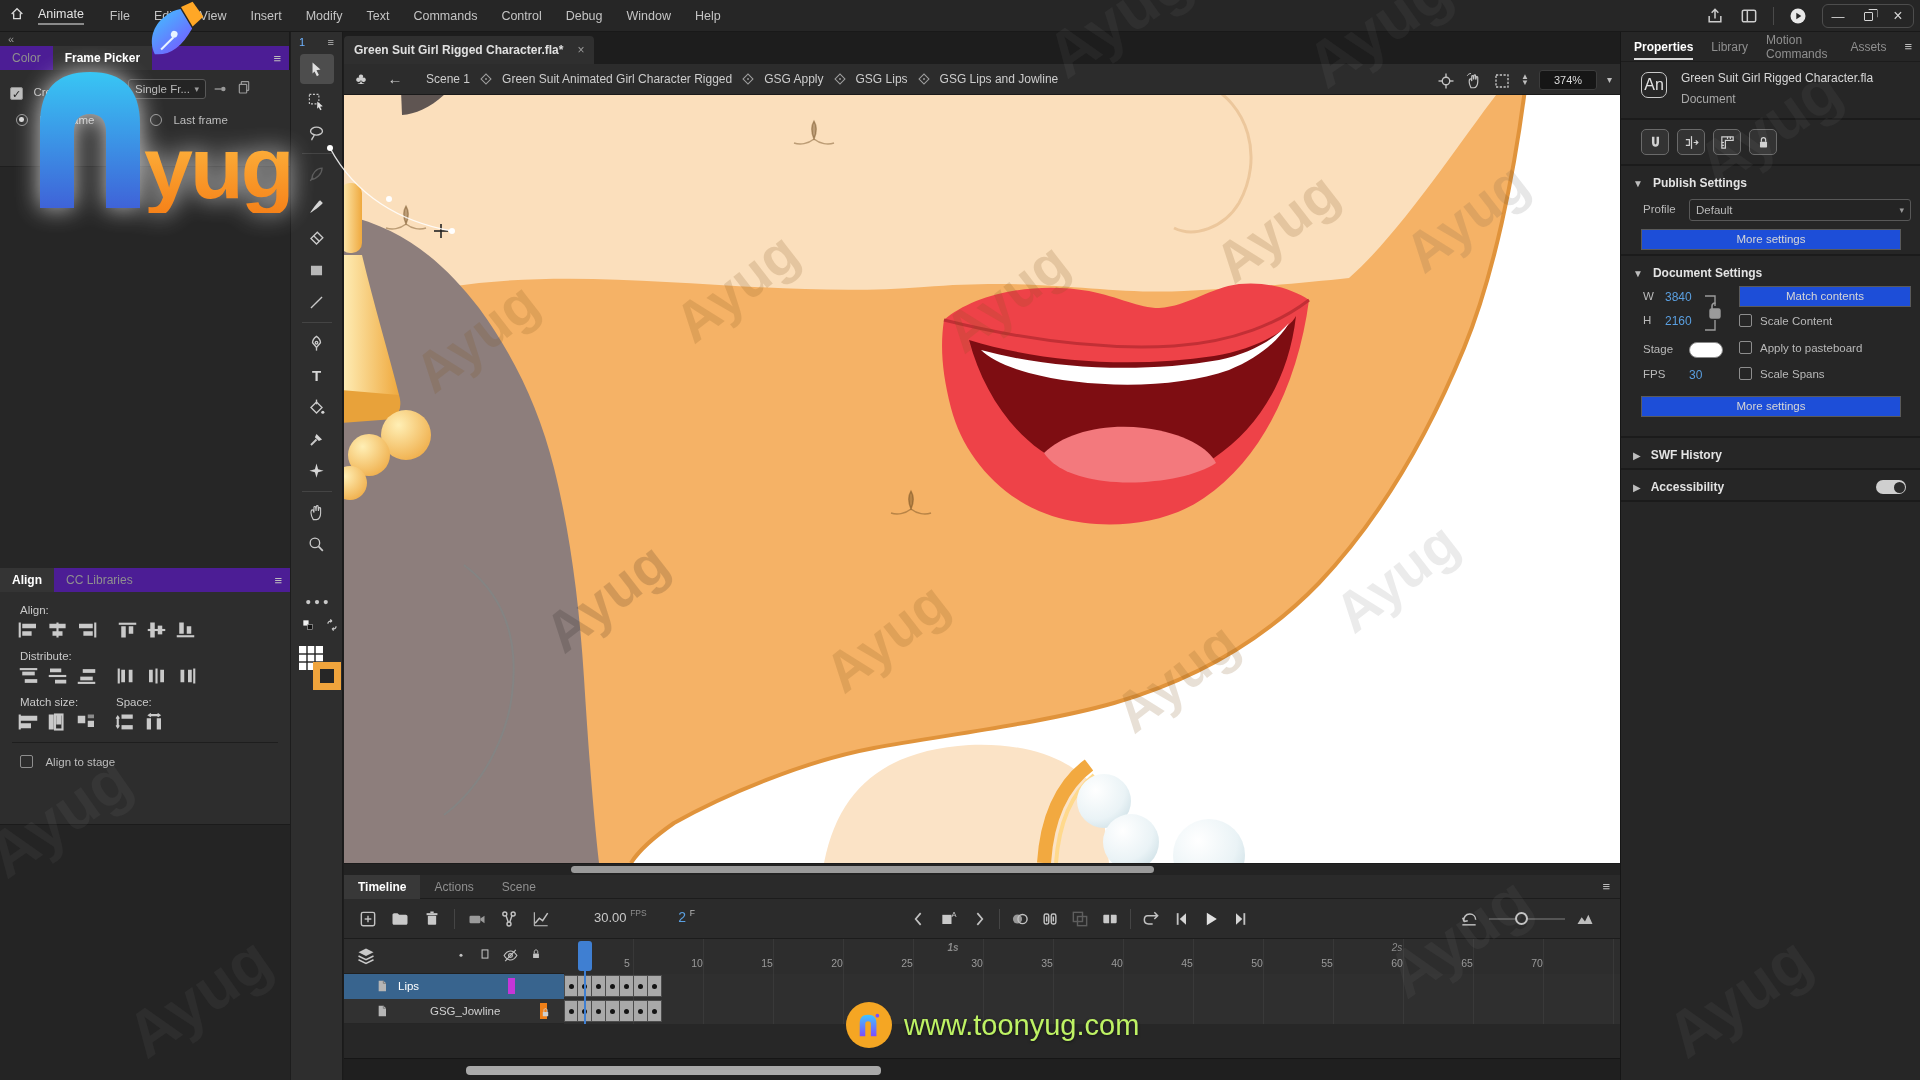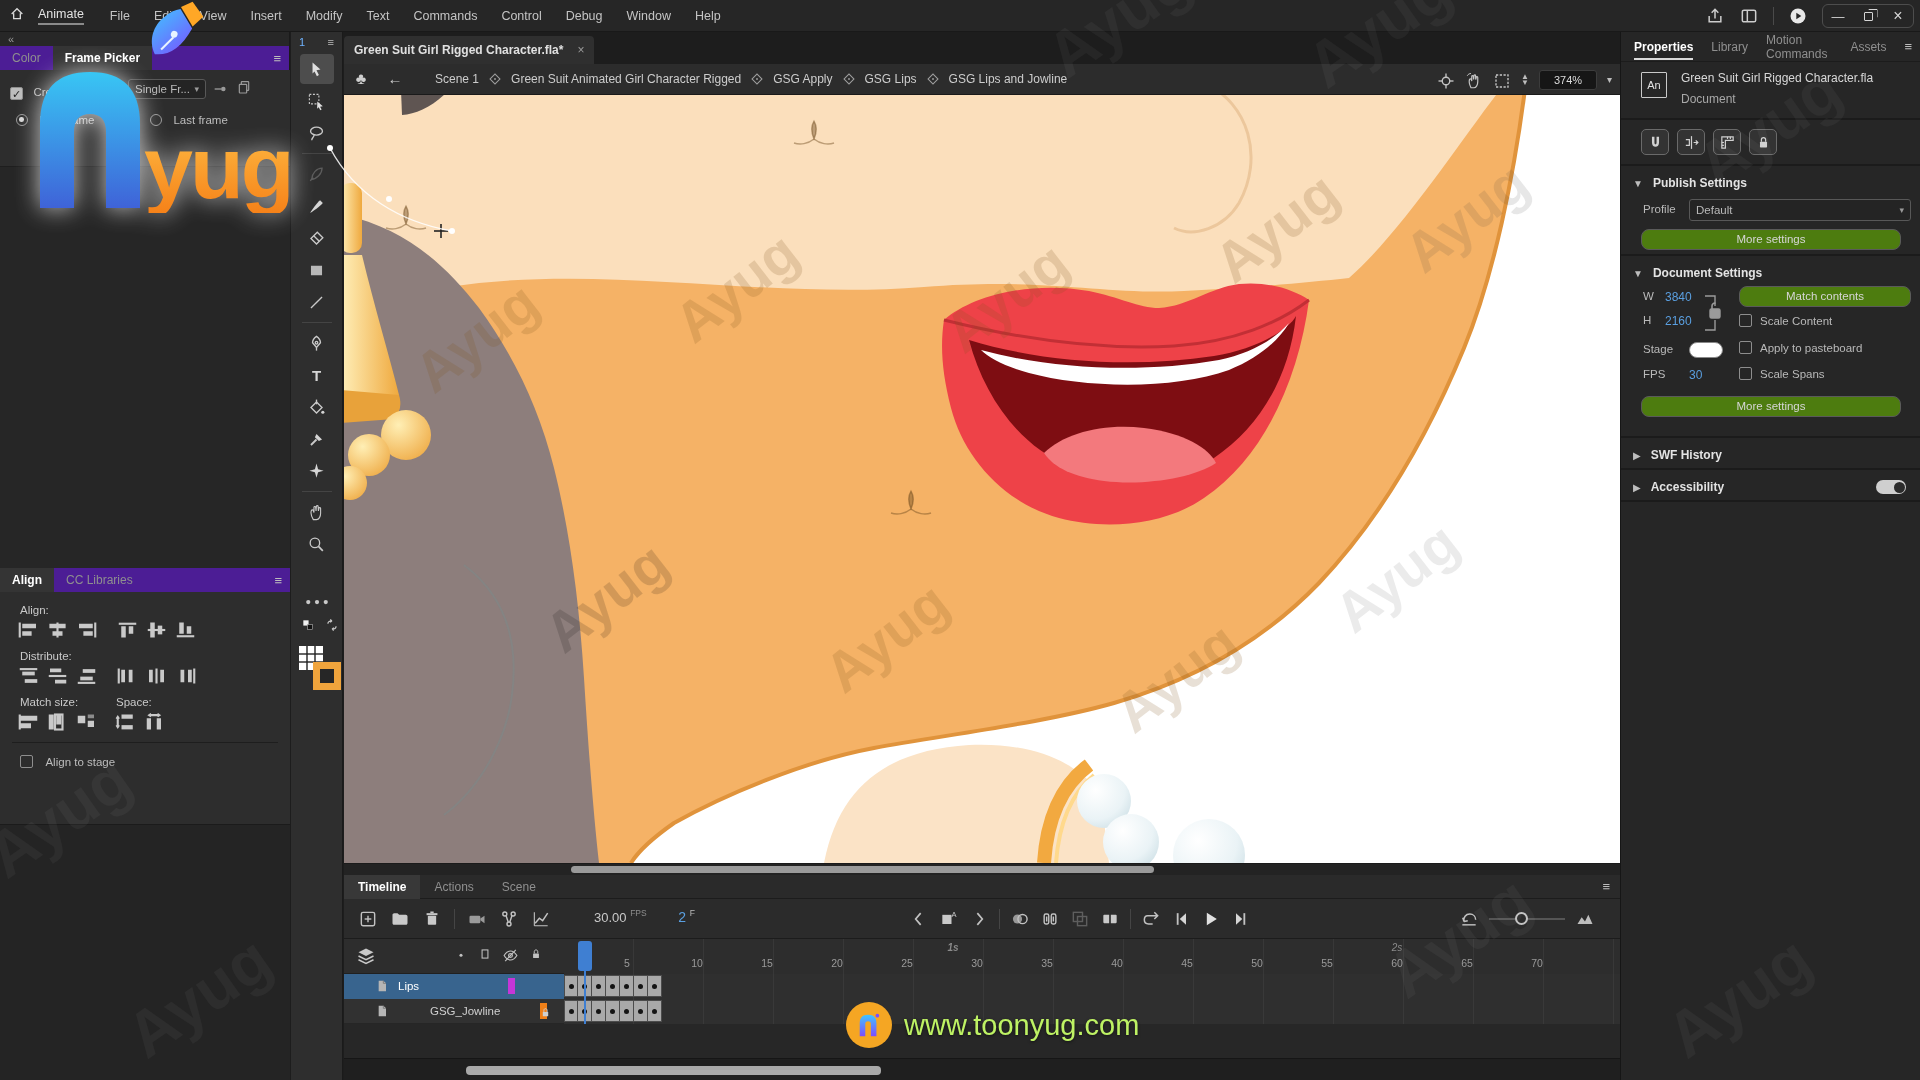--- a/index.html
+++ b/index.html
@@ -71,21 +71,21 @@
   #rp-tabs{display:flex;align-items:center;height:30px;padding-left:13px;gap:18px;border-bottom:1px solid #1c1c1c}
   .rtab{color:#8f8f8f;font-size:12px}
   .rtab.on{color:#fff;font-weight:bold;border-bottom:2px solid #d9d9d9;padding-bottom:4px;margin-bottom:-6px}
   #rp-subtabs{display:flex;align-items:center;height:36px;justify-content:center;gap:0;border-bottom:1px solid #1c1c1c}
   .stab{color:#9c9c9c;padding:4px 12px;font-size:12px}
   .stab.on{color:#fff;background:#4b4b4b;border-radius:3px}
   .ssep{width:1px;height:16px;background:#4a4a4a}
   .rp-div{height:2px;background:#1b1b1b}
   .sec-hdr{display:flex;align-items:center;gap:10px;padding:10px 12px 6px 12px;color:#e3e3e3;font-weight:bold;font-size:12px}
   .chev{color:#bdbdbd;font-size:10px}
-  .btn{background:#4d7c0f;border:1px solid #5a5a5a;border-radius:8px;color:#d6d6d6;font-size:11.5px;text-align:center;line-height:19px}
+  .btn{background:#1d4ed8;border:1px solid #5a5a5a;border-radius:0;color:#d6d6d6;font-size:11.5px;text-align:center;line-height:19px}
   .blue{color:#5a9fe0}
   .rp-label{color:#b9b9b9;font-size:11.5px}
   .toggle{width:30px;height:14px;background:#cfcfcf;border-radius:8px;position:relative}
   .toggle:after{content:"";position:absolute;right:1.5px;top:1.5px;width:11px;height:11px;border-radius:50%;background:#2b2b2b}
   .iconbtn{width:28px;height:26px;border:1px solid #6a6a6a;border-radius:5px;display:flex;align-items:center;justify-content:center;color:#d0d0d0;background:#333}
   
   #timeline{position:absolute;left:344px;top:875px;width:1276px;height:205px;background:#2b2b2b}
   #tl-tabs{display:flex;align-items:center;height:24px;background:#2a2a2a;border-bottom:1px solid #1c1c1c}
   #tl-tabs .pmenu{margin-right:10px}
   .tltab{font-size:12px;color:#8f8f8f;padding:0 14px;line-height:24px}
@@ -514,21 +514,21 @@
 
 <div id="doctab-bar">
   <div id="doctab">
     <span class="t">Green Suit Girl Rigged Character.fla*</span>
     <span class="x">×</span>
   </div>
 </div>
 <div id="editbar">
   <span class="eicon" style="font-size:16px;text-align:center">♣</span>
   <span class="eicon" style="font-size:15px;text-align:center">←</span>
-  <span class="crumb" style="margin-left:23px">Scene 1</span>
+  <span class="crumb" style="margin-left:14px">Scene 1</span>
   <div id="crumbs" style="display:flex;align-items:center">
       <span class="crumb-ico"><svg viewBox="0 0 24 24" width="100%" height="100%" fill="none" stroke="currentColor" stroke-width="1.7">
           <path d="M6,6 L18,6 L18,18 L6,18 Z" transform="rotate(45 12 12)" stroke-width="1.8"></path>
           <circle cx="12" cy="12" r="1.6" fill="currentColor" stroke="none"></circle>
         </svg></span>
       <span class="crumb">Green Suit Animated Girl Character Rigged</span>
       <span class="crumb-ico"><svg viewBox="0 0 24 24" width="100%" height="100%" fill="none" stroke="currentColor" stroke-width="1.7">
           <path d="M6,6 L18,6 L18,18 L6,18 Z" transform="rotate(45 12 12)" stroke-width="1.8"></path>
           <circle cx="12" cy="12" r="1.6" fill="currentColor" stroke="none"></circle>
         </svg></span>
@@ -661,21 +661,21 @@
 <div id="right-panel">
   <div id="rp-tabs">
       <span class="rtab on">Properties</span>
       <span class="rtab">Library</span>
       <span class="rtab">Motion Commands</span>
       <span class="rtab">Assets</span>
       <span class="pmenu">≡</span>
     </div>
 
   <div style="position:relative;height:56px">
-    <div class="abs" style="left:20px;top:10px;width:26px;height:26px;border:1.6px solid #c9c9c9;border-radius:1px;color:#e0e0e0;font-size:11px;display:flex;align-items:center;justify-content:center">An</div>
+    <div class="abs" style="left:20px;top:10px;width:26px;height:26px;border:1.6px solid #c9c9c9;border-radius:7px;color:#e0e0e0;font-size:16px;display:flex;align-items:center;justify-content:center">An</div>
     <div class="abs" style="left:60px;top:9px;color:#d8d8d8;font-size:12px">Green Suit Girl Rigged Character.fla</div>
     <div class="abs" style="left:60px;top:30px;color:#a8a8a8;font-size:12px">Document</div>
   </div>
   <div class="rp-div"></div>
   <div id="rp-flags" style="display:flex;gap:8px;padding:9px 0 9px 20px">
       <span class="iconbtn">
         <svg viewBox="0 0 24 24" width="17" height="17" fill="none" stroke="currentColor" stroke-width="1.7">
           <path d="M7,4 V12 C7,16 9,18 12,18 C15,18 17,16 17,12 V4 H13.5 V12 C13.5,13.5 13,14.5 12,14.5 C11,14.5 10.5,13.5 10.5,12 V4 Z" fill="#d0d0d0" stroke="none"></path>
         </svg>
       </span>

